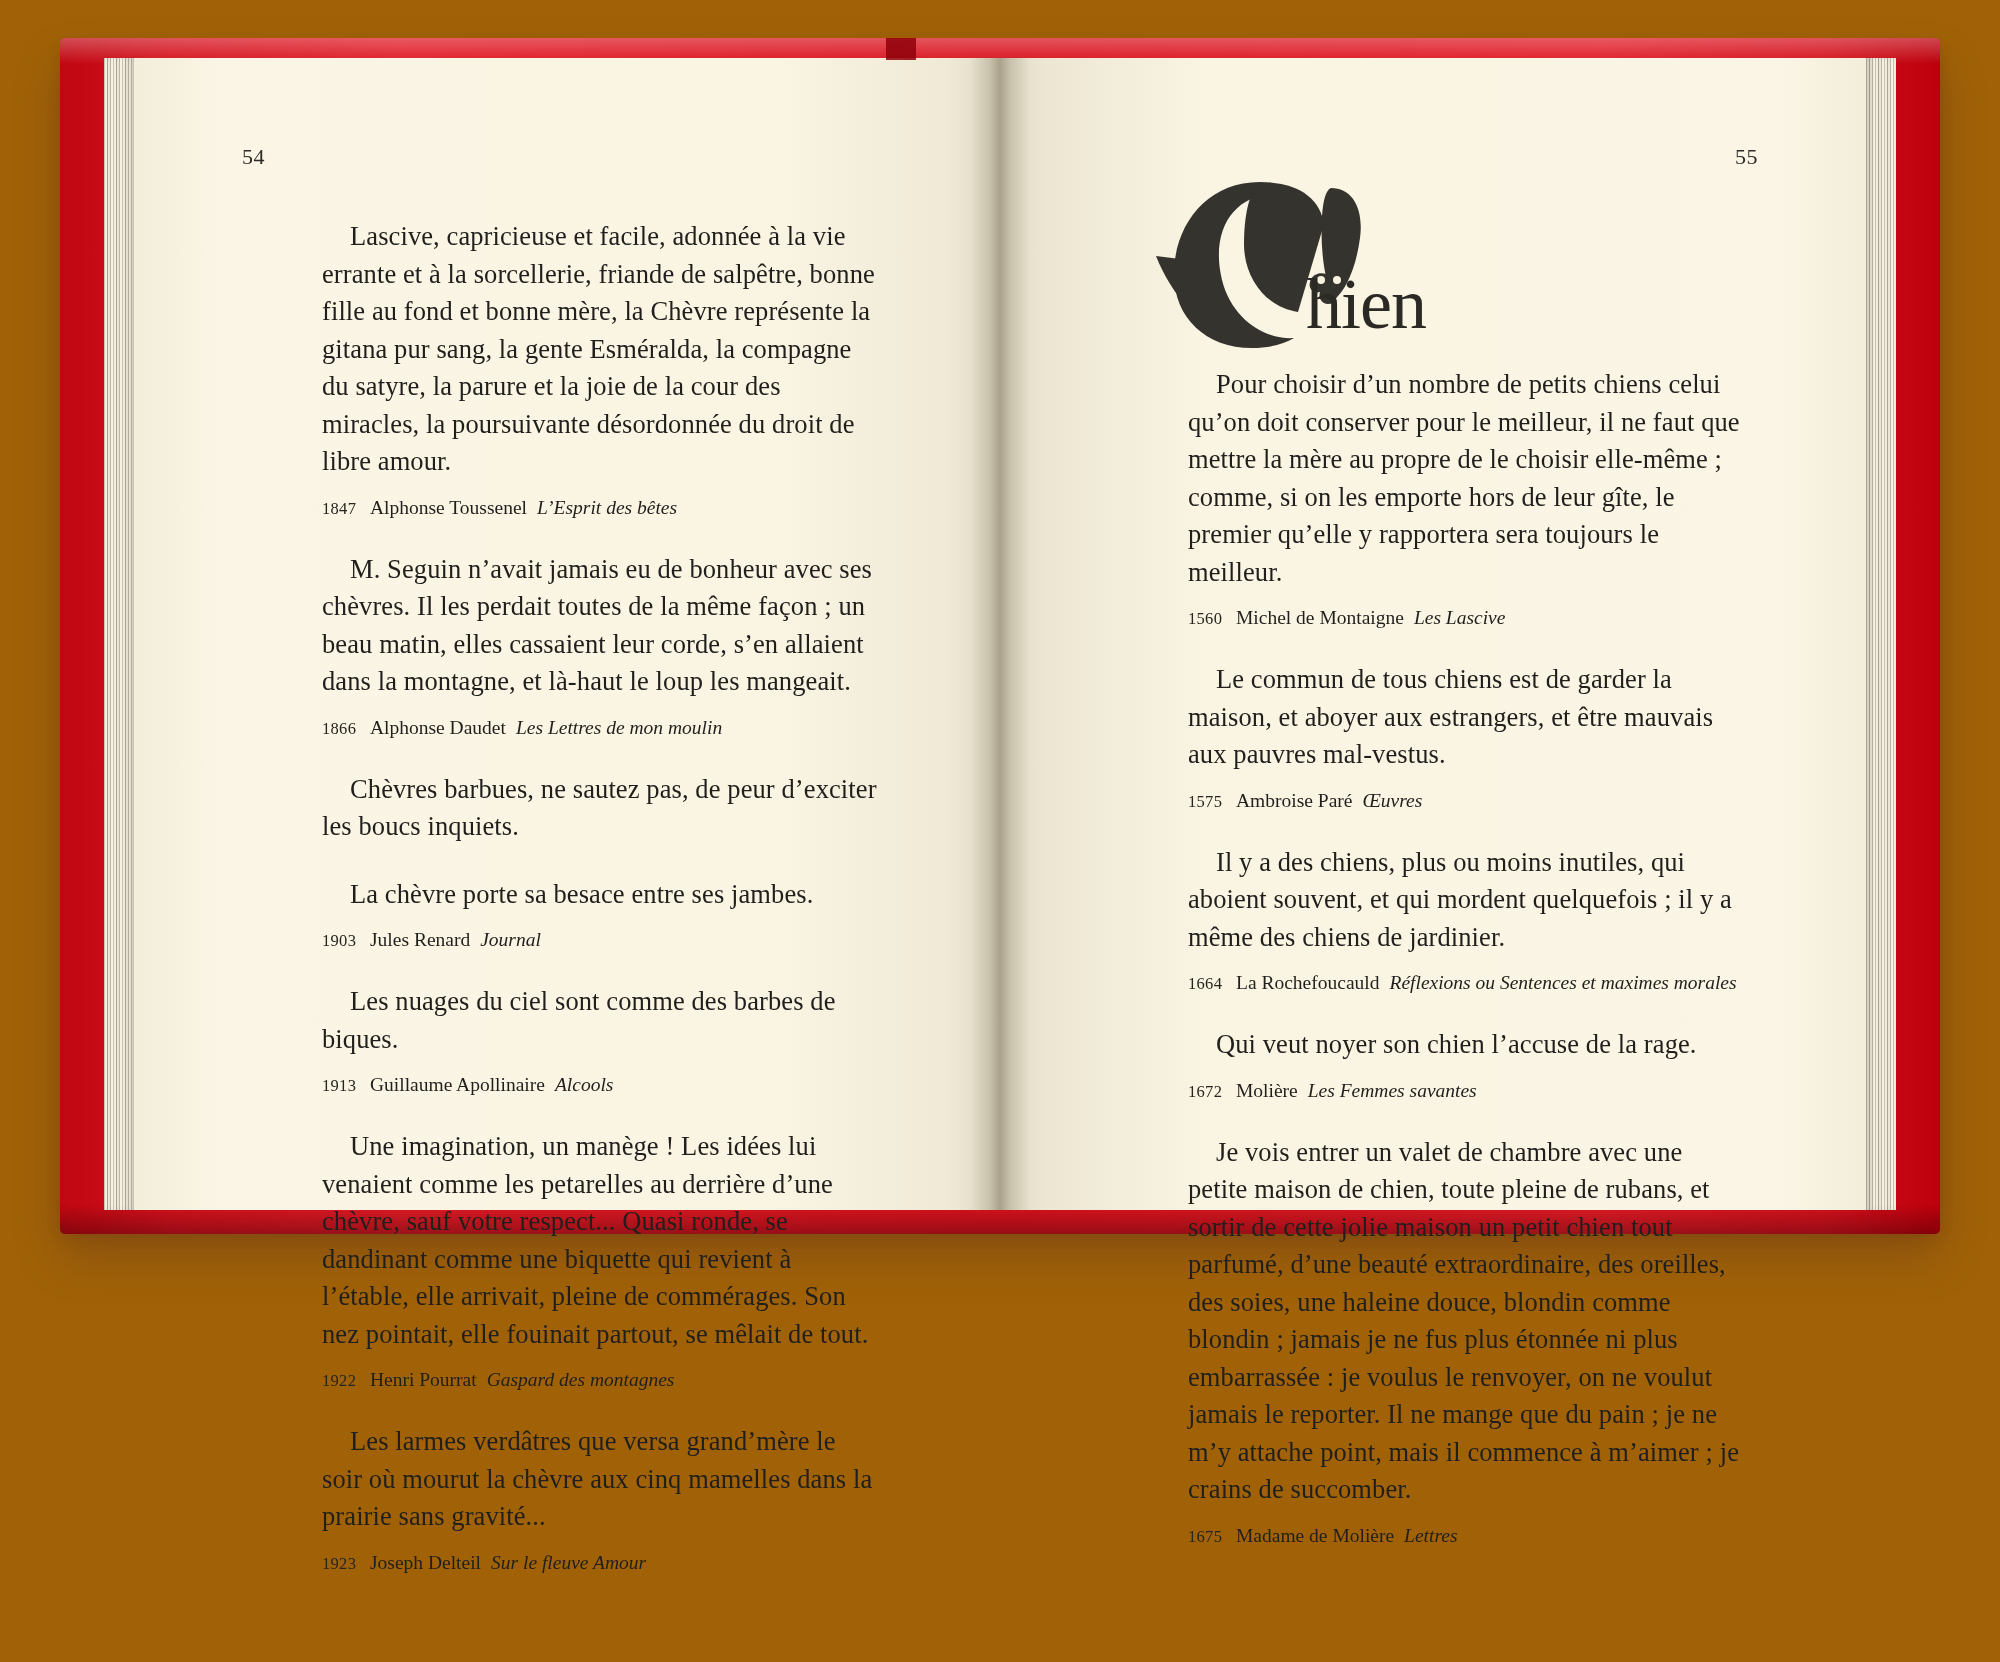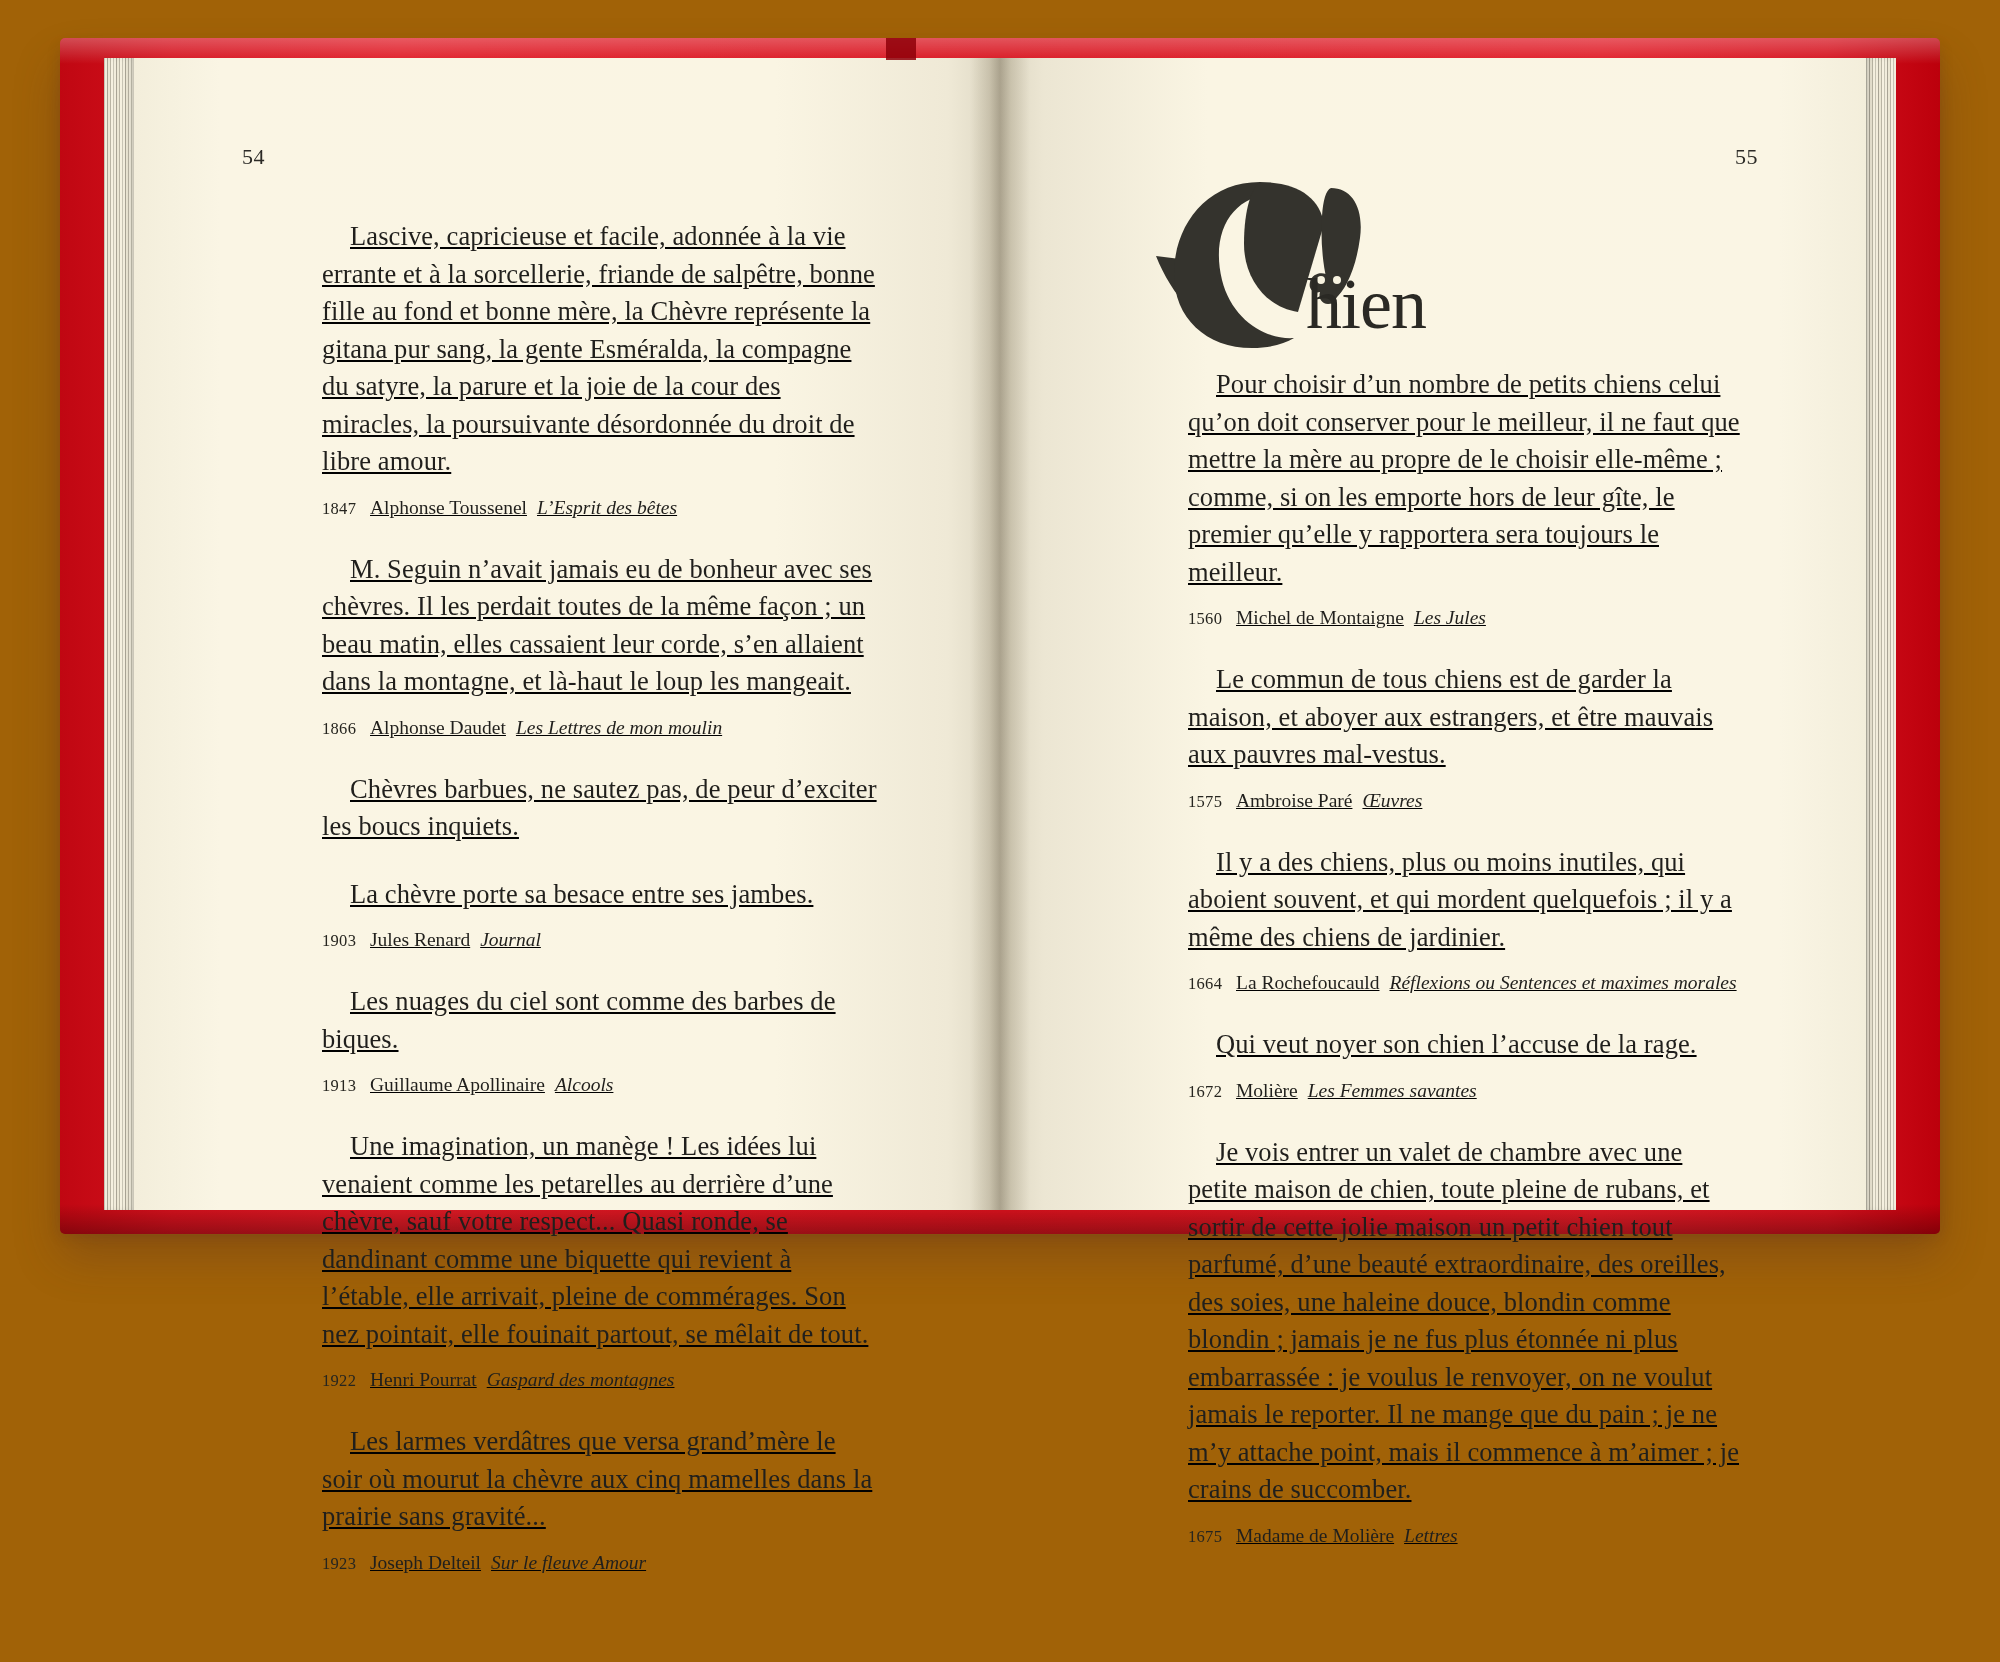--- a/index.html
+++ b/index.html
@@ -107,21 +107,20 @@
     position:absolute;top:86px;
     font-size:22px;color:#2b2a26;letter-spacing:.5px;
     font-family:"Liberation Serif", serif;
   }
   .folio.l{left:108px;}
   .folio.r{right:108px;}
 
   .col{
     position:absolute;top:0;
     width:560px;
-    text-decoration:underline;
   }
   .col.l{left:188px;}
   .col.r{left:188px;}
 
   .entry{margin-bottom:30px;}
   .quote{
     font-size:26.5px;
     line-height:37.5px;
     color:#201f1c;
     text-indent:28px;
@@ -265,21 +264,21 @@
 
             <circle cx="173" cy="112" r="4" fill="#f7f2df"></circle>
             <circle cx="189" cy="112" r="4" fill="#f7f2df"></circle>
           </svg>
           <div class="chapter-word">hien</div>
         </div>
 
         <div class="entry">
           <div class="quote">Pour choisir d’un nombre de petits chiens celui qu’on doit conserver pour le meilleur, il ne faut que mettre la mère au propre de le choisir elle-même ; comme, si on les emporte hors de leur gîte, le premier qu’elle y rapportera sera toujours le meilleur.</div>
           <div class="attrib">
-            <span class="year">1560</span><span class="author">Michel de Montaigne</span><span class="work">Les Jules</span>
+            <span class="year">1560</span><span class="author">Michel de Montaigne</span><span class="work">Les Lascive</span>
           </div>
         </div>
 
         <div class="entry">
           <div class="quote">Le commun de tous chiens est de garder la maison, et aboyer aux estrangers, et être mauvais aux pauvres mal-vestus.</div>
           <div class="attrib">
             <span class="year">1575</span><span class="author">Ambroise Paré</span><span class="work">Œuvres</span>
           </div>
         </div>
 

